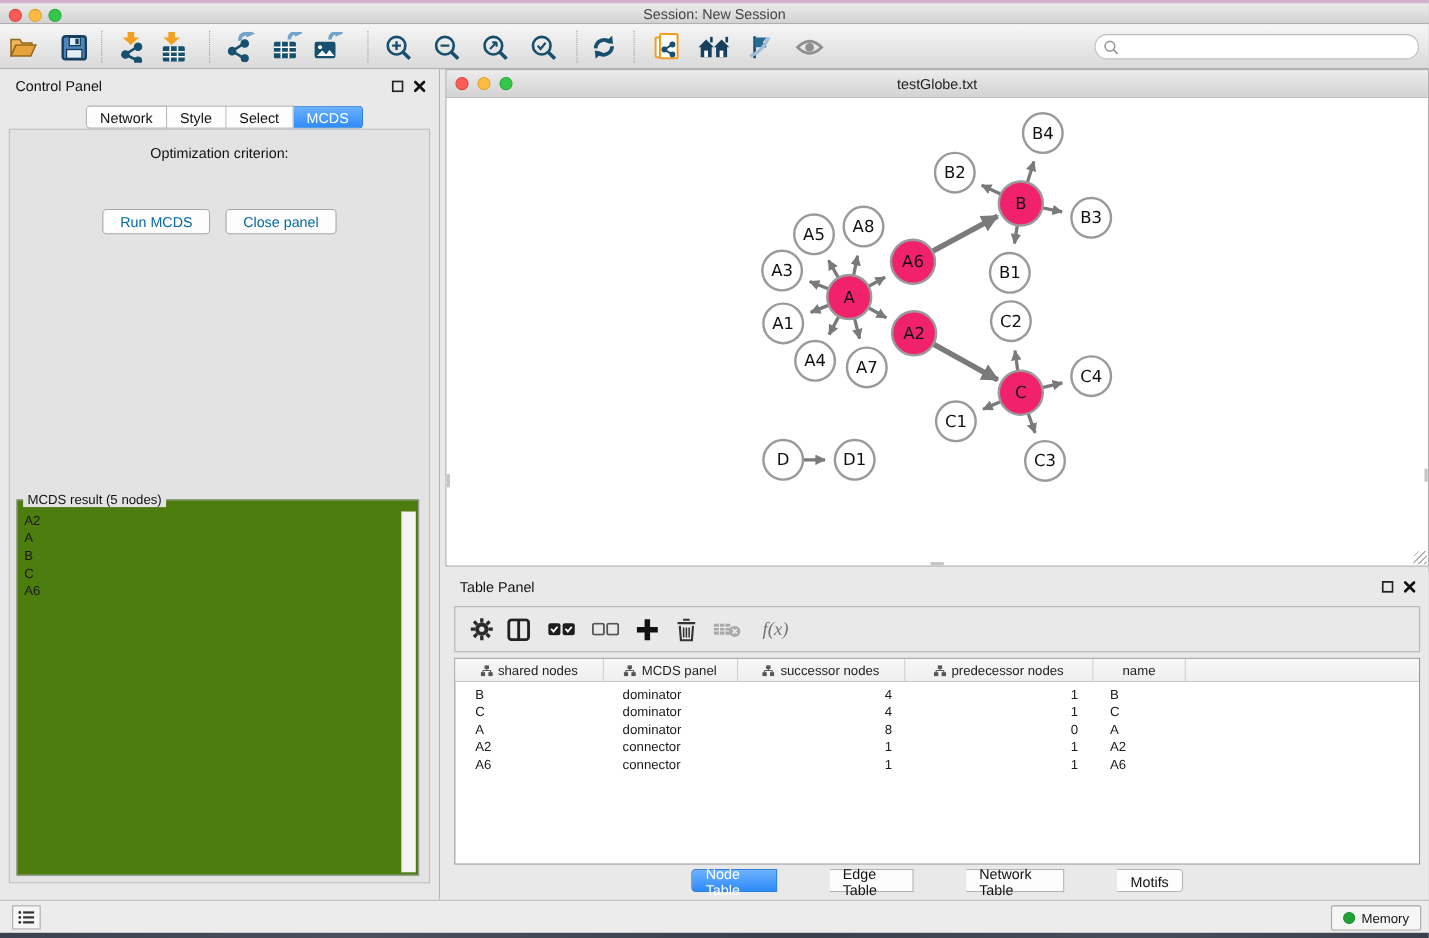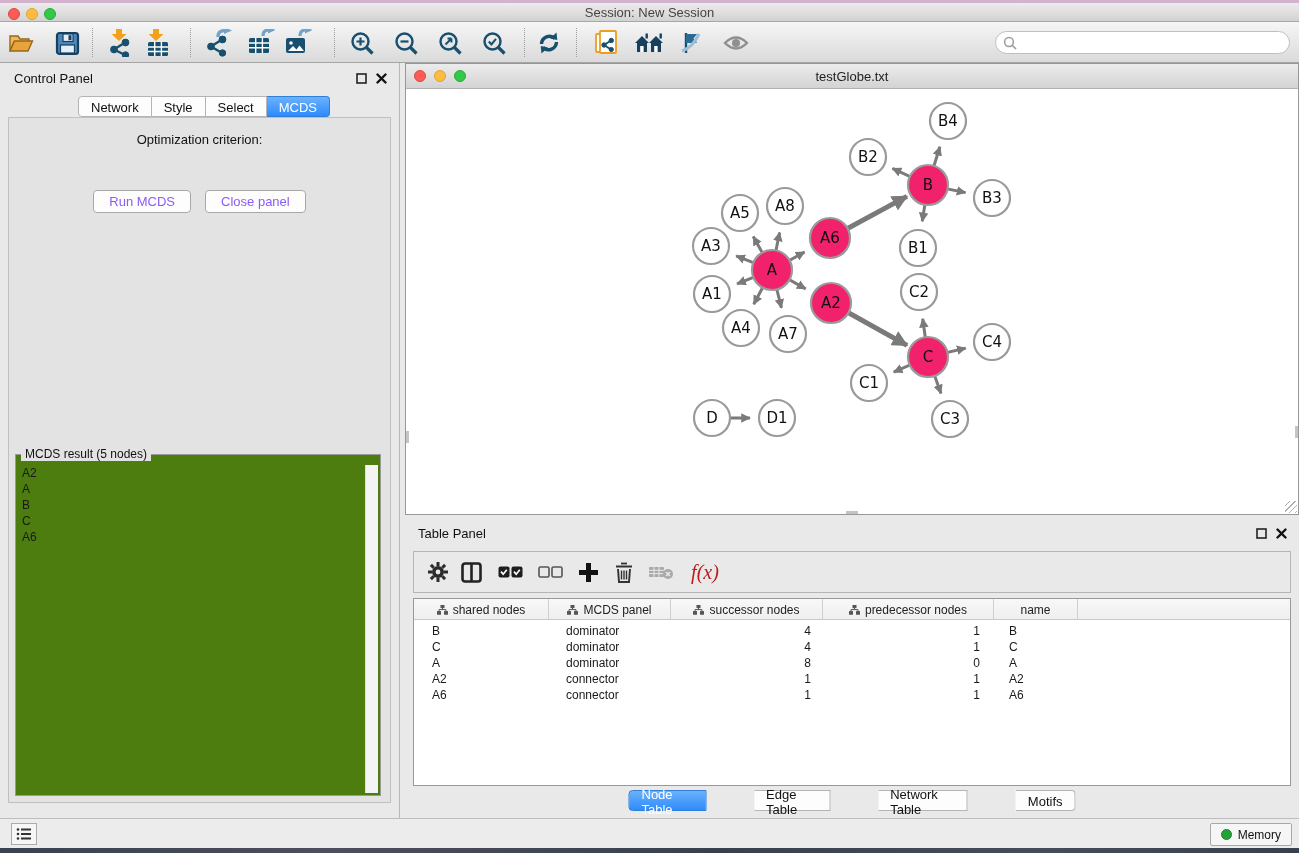--- a/index.html
+++ b/index.html
@@ -61,21 +61,21 @@
     width:20px; height:23px; margin:-1px -1px -1px 0; border-radius:0 4px 4px 0;
     background:linear-gradient(#6cb1fd,#2e8bfb); border:1px solid #2e7fd8;
     display:flex; flex-direction:column; align-items:center; justify-content:center; gap:1px;
   }
   .stepper .up, .stepper .dn { width:0; height:0; border-left:4px solid transparent; border-right:4px solid transparent; }
   .stepper .up { border-bottom:5px solid #fff; }
   .stepper .dn { border-top:5px solid #fff; }
   .cp-buttons { position:absolute; left:0; right:0; top:72px; display:flex; justify-content:center; gap:14px; }
   .btn {
     background:#fdfdfd; border:1px solid #a8a8a8; border-radius:4px;
-    font-size:13px; color:#8b5cf6; padding:3px 15px; font-family:"Liberation Sans",sans-serif;
+    font-size:13px; color:#0369a1; padding:3px 15px; font-family:"Liberation Sans",sans-serif;
   }
   .groupbox {
     position:absolute; left:6px; right:9px; top:336px; bottom:6px;
     border:1px solid #9a9a9a; background:#4d7c0f;
   }
   .groupbox .legend {
     position:absolute; left:5px; top:-8px; background:#e3e3e3; padding:0 4px; font-size:12px; color:#111;
   }
   .mcds-list { position:absolute; left:2px; top:10px; bottom:2px; right:16px; font-size:12px; line-height:16px; padding-left:4px; overflow:hidden; }
   .mcds-scroll { position:absolute; right:2px; top:10px; bottom:2px; width:13px; background:#f4f4f4; border-left:1px solid #e0e0e0; }
@@ -94,21 +94,21 @@
   .resize-grip { position:absolute; right:1px; bottom:1px; width:12px; height:12px;
     background:repeating-linear-gradient(135deg, transparent 0 3px, #b0b0b0 3px 4px); }
   
   .table-panel { position:absolute; left:405px; top:520px; width:894px; height:298px; background:#e9e9e9; }
   .tp-header { position:absolute; left:13px; top:6px; }
   .tp-toolbar {
     position:absolute; left:8px; right:8px; top:31px; height:42px;
     background:#e9e9e9; border:1px solid #b5b5b5;
   }
   .tp-icon { position:absolute; top:0; height:40px; display:flex; align-items:center; justify-content:center; width:34px; }
-  .fx-label { font-family:"Liberation Serif",serif; font-style:italic; font-size:20px; color:#b91c1c; }
+  .fx-label { font-family:"Liberation Serif",serif; font-style:italic; font-size:17px; color:#737373; }
   .dtable {
     position:absolute; left:8px; right:8px; top:78px; bottom:32px;
     background:#fff; border:1px solid #999;
   }
   .thead { display:flex; height:21px; background:linear-gradient(#f8f8f8,#efefef); border-bottom:1px solid #c9c9c9; }
   .th { display:flex; align-items:center; justify-content:center; gap:5px; font-size:12px; color:#222; border-right:1px solid #cfcfcf; height:21px; }
   .trow { display:flex; height:16px; align-items:center; font-size:12px; }
   .td { height:16px; line-height:16px; white-space:nowrap; overflow:hidden; }
   .c0 { width:135px; } .c1 { width:122px; } .c2 { width:152px; } .c3 { width:171px; } .c4 { width:84px; } .c5 { flex:1; border-right:none; }
   .td.c0 { padding-left:18px; } .td.c1 { padding-left:17px; }

